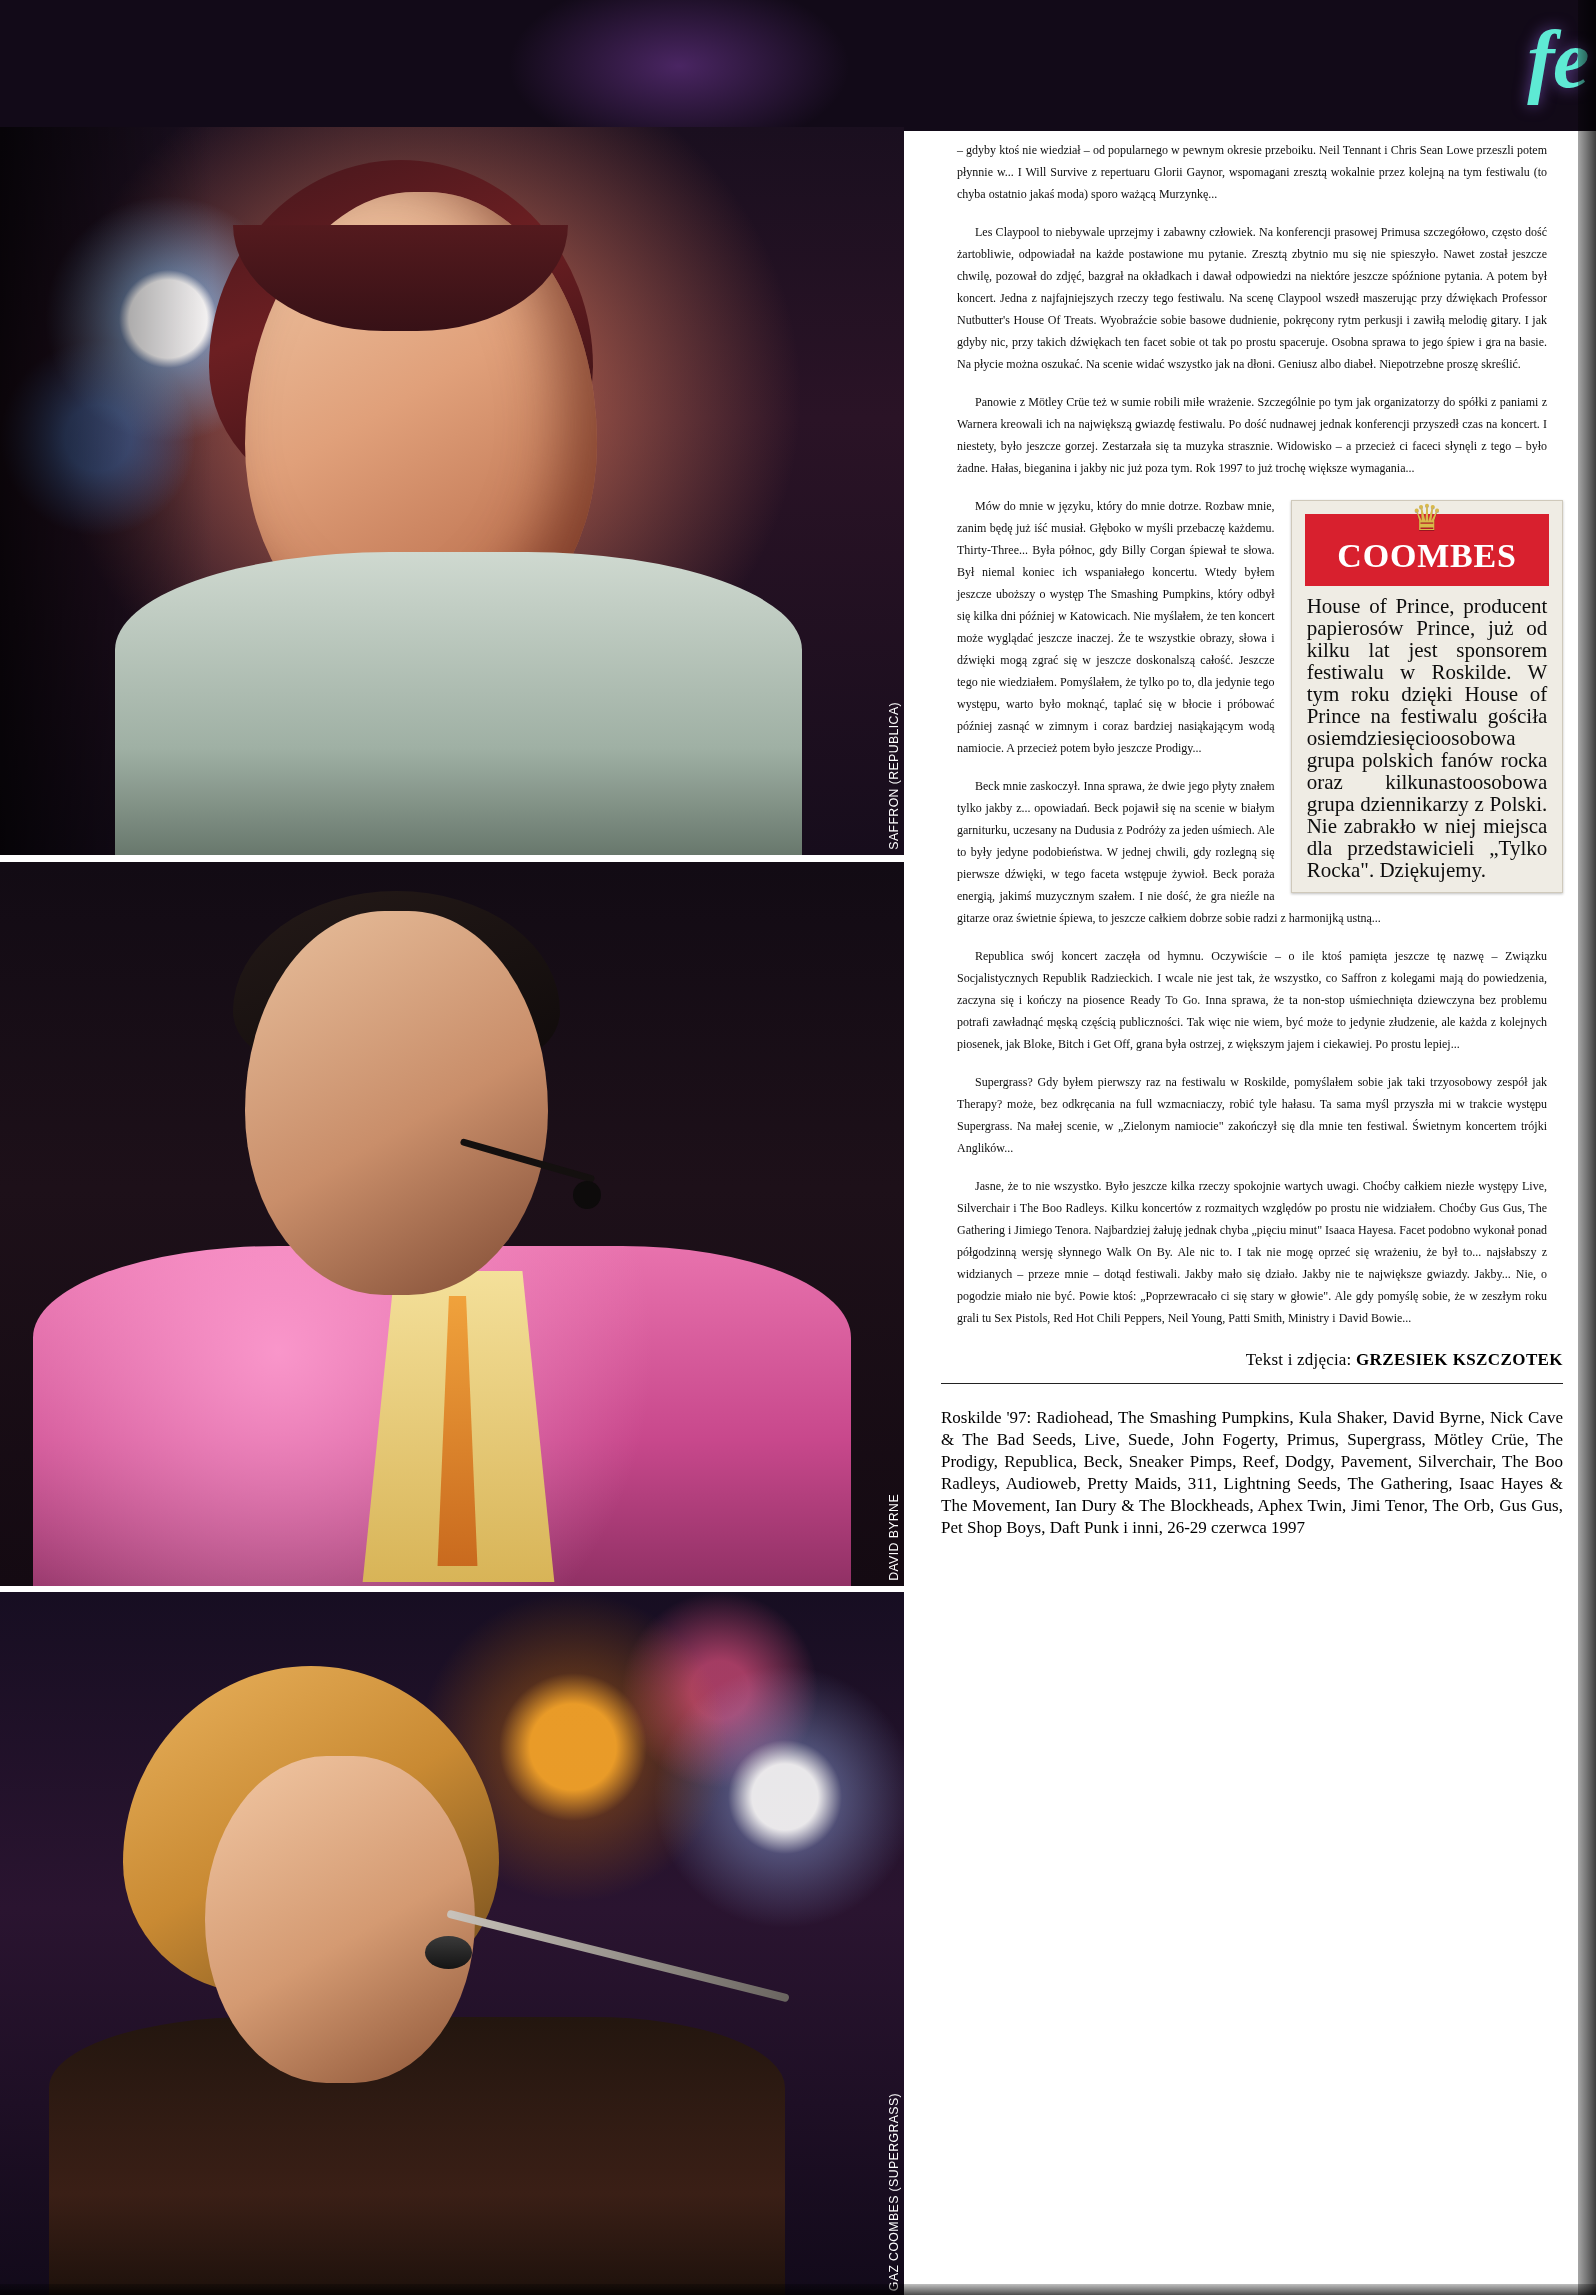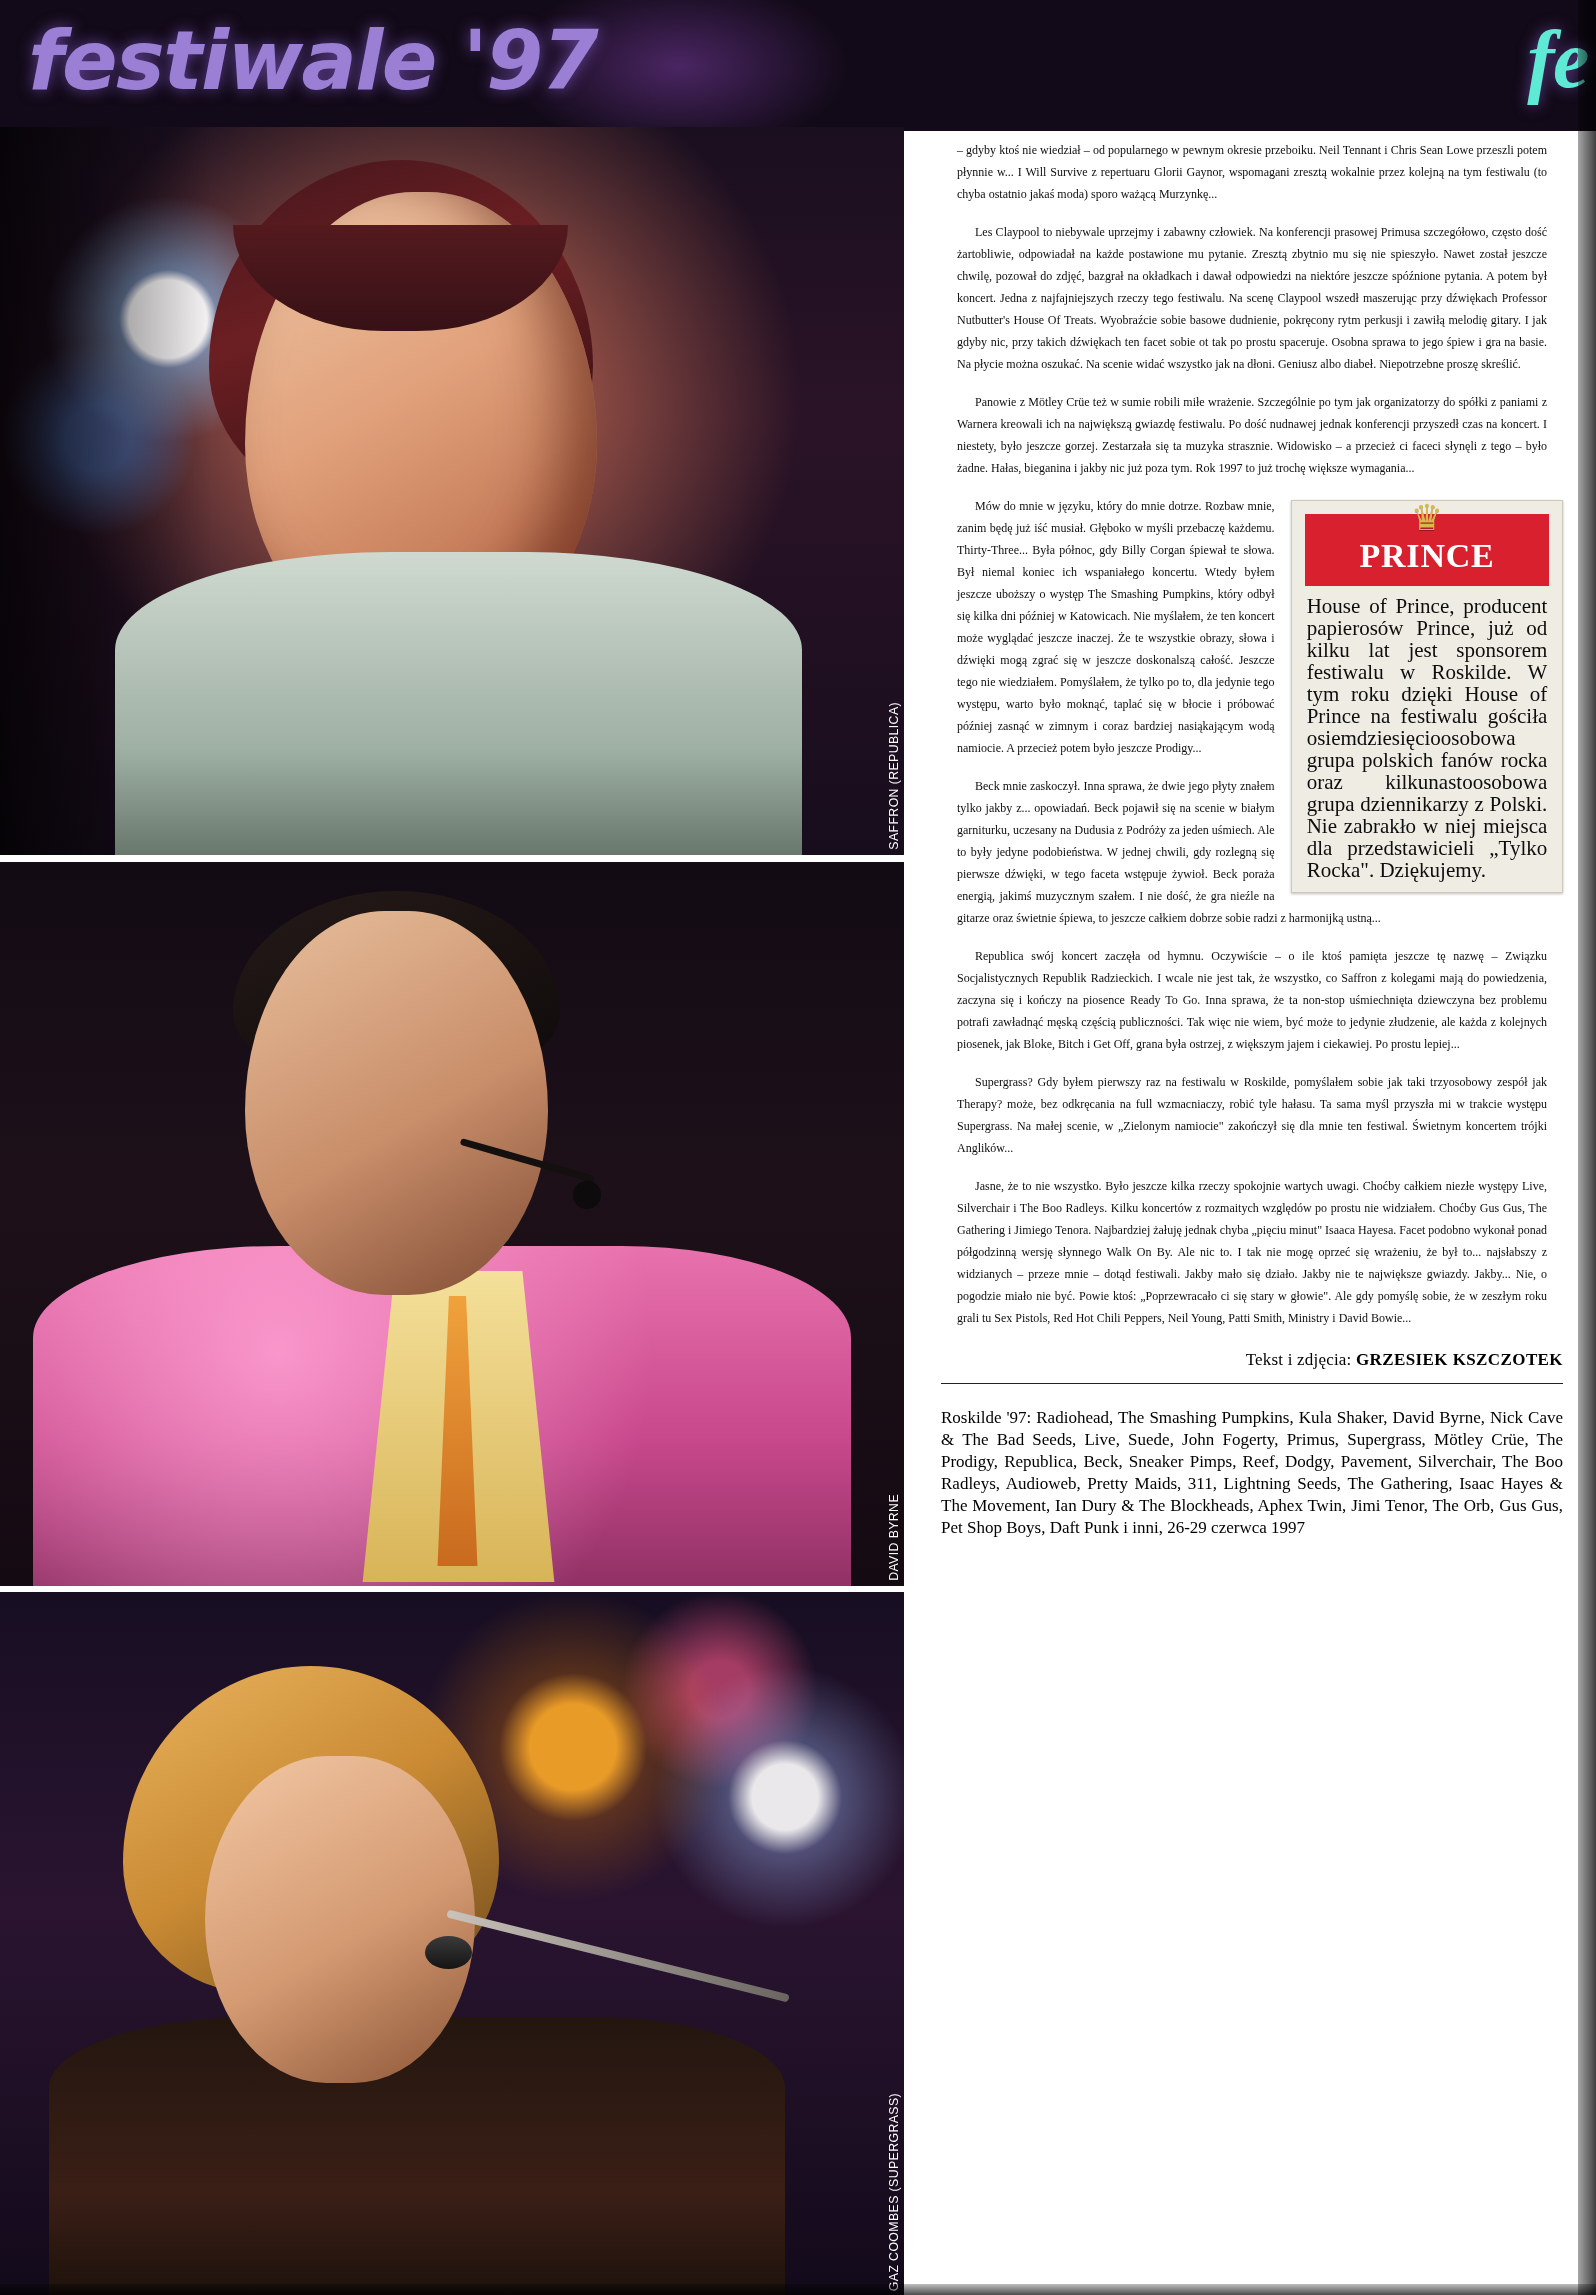--- a/index.html
+++ b/index.html
@@ -308,21 +308,20 @@
     background: linear-gradient(180deg, rgba(0,0,0,0.25), rgba(0,0,0,0.7));
   }
 </style>
 </head>
 <body>
 
 <div class="page">
 
   <div class="masthead">
     <div class="glow"></div>
-    <div class="masthead-title">festiwale '97</div>
     <div class="masthead-title-right">fe</div>
   </div>
 
   <div class="photo-col">
 
     <div class="photo" id="photo1">
       <div class="shadow-l"></div>
       <div class="hair"></div>
       <div class="face"></div>
       <div class="fringe"></div>
@@ -355,21 +354,21 @@
   <div class="text-col">
     <div class="body-text">
       <p class="noind">– gdyby ktoś nie wiedział – od popularnego w pewnym okresie przeboiku. Neil Tennant i Chris Sean Lowe przeszli potem płynnie w... I Will Survive z repertuaru Glorii Gaynor, wspomagani zresztą wokalnie przez kolejną na tym festiwalu (to chyba ostatnio jakaś moda) sporo ważącą Murzynkę...</p>
       <p>Les Claypool to niebywale uprzejmy i zabawny człowiek. Na konferencji prasowej Primusa szczegółowo, często dość żartobliwie, odpowiadał na każde postawione mu pytanie. Zresztą zbytnio mu się nie spieszyło. Nawet został jeszcze chwilę, pozował do zdjęć, bazgrał na okładkach i dawał odpowiedzi na niektóre jeszcze spóźnione pytania. A potem był koncert. Jedna z najfajniejszych rzeczy tego festiwalu. Na scenę Claypool wszedł maszerując przy dźwiękach Professor Nutbutter's House Of Treats. Wyobraźcie sobie basowe dudnienie, pokręcony rytm perkusji i zawiłą melodię gitary. I jak gdyby nic, przy takich dźwiękach ten facet sobie ot tak po prostu spaceruje. Osobna sprawa to jego śpiew i gra na basie. Na płycie można oszukać. Na scenie widać wszystko jak na dłoni. Geniusz albo diabeł. Niepotrzebne proszę skreślić.</p>
       <p>Panowie z Mötley Crüe też w sumie robili miłe wrażenie. Szczególnie po tym jak organizatorzy do spółki z paniami z Warnera kreowali ich na największą gwiazdę festiwalu. Po dość nudnawej jednak konferencji przyszedł czas na koncert. I niestety, było jeszcze gorzej. Zestarzała się ta muzyka strasznie. Widowisko – a przecież ci faceci słynęli z tego – było żadne. Hałas, bieganina i jakby nic już poza tym. Rok 1997 to już trochę większe wymagania...</p>
 
       <div class="wrap-area">
         <div class="ad-box">
           <div class="ad-logo">
             <span class="crown">♛</span>
-            <span class="ad-brand">PRINCE</span>
+            <span class="ad-brand">COOMBES</span>
           </div>
           <div class="ad-text">House of Prince, producent papierosów Prince, już od kilku lat jest sponsorem festiwalu w Roskilde. W tym roku dzięki House of Prince na festiwalu gościła osiemdziesięcioosobowa grupa polskich fanów rocka oraz kilkunastoosobowa grupa dziennikarzy z Polski. Nie zabrakło w niej miejsca dla przedstawicieli „Tylko Rocka". Dziękujemy.</div>
         </div>
         <p>Mów do mnie w języku, który do mnie dotrze. Rozbaw mnie, zanim będę już iść musiał. Głęboko w myśli przebaczę każdemu. Thirty-Three... Była północ, gdy Billy Corgan śpiewał te słowa. Był niemal koniec ich wspaniałego koncertu. Wtedy byłem jeszcze uboższy o występ The Smashing Pumpkins, który odbył się kilka dni później w Katowicach. Nie myślałem, że ten koncert może wyglądać jeszcze inaczej. Że te wszystkie obrazy, słowa i dźwięki mogą zgrać się w jeszcze doskonalszą całość. Jeszcze tego nie wiedziałem. Pomyślałem, że tylko po to, dla jedynie tego występu, warto było moknąć, taplać się w błocie i próbować później zasnąć w zimnym i coraz bardziej nasiąkającym wodą namiocie. A przecież potem było jeszcze Prodigy...</p>
         <p>Beck mnie zaskoczył. Inna sprawa, że dwie jego płyty znałem tylko jakby z... opowiadań. Beck pojawił się na scenie w białym garniturku, uczesany na Dudusia z Podróży za jeden uśmiech. Ale to były jedyne podobieństwa. W jednej chwili, gdy rozlegną się pierwsze dźwięki, w tego faceta wstępuje żywioł. Beck poraża energią, jakimś muzycznym szałem. I nie dość, że gra nieźle na gitarze oraz świetnie śpiewa, to jeszcze całkiem dobrze sobie radzi z harmonijką ustną...</p>
       </div>
 
       <p>Republica swój koncert zaczęła od hymnu. Oczywiście – o ile ktoś pamięta jeszcze tę nazwę – Związku Socjalistycznych Republik Radzieckich. I wcale nie jest tak, że wszystko, co Saffron z kolegami mają do powiedzenia, zaczyna się i kończy na piosence Ready To Go. Inna sprawa, że ta non-stop uśmiechnięta dziewczyna bez problemu potrafi zawładnąć męską częścią publiczności. Tak więc nie wiem, być może to jedynie złudzenie, ale każda z kolejnych piosenek, jak Bloke, Bitch i Get Off, grana była ostrzej, z większym jajem i ciekawiej. Po prostu lepiej...</p>
       <p>Supergrass? Gdy byłem pierwszy raz na festiwalu w Roskilde, pomyślałem sobie jak taki trzyosobowy zespół jak Therapy? może, bez odkręcania na full wzmacniaczy, robić tyle hałasu. Ta sama myśl przyszła mi w trakcie występu Supergrass. Na małej scenie, w „Zielonym namiocie" zakończył się dla mnie ten festiwal. Świetnym koncertem trójki Anglików...</p>
       <p>Jasne, że to nie wszystko. Było jeszcze kilka rzeczy spokojnie wartych uwagi. Choćby całkiem niezłe występy Live, Silverchair i The Boo Radleys. Kilku koncertów z rozmaitych względów po prostu nie widziałem. Choćby Gus Gus, The Gathering i Jimiego Tenora. Najbardziej żałuję jednak chyba „pięciu minut" Isaaca Hayesa. Facet podobno wykonał ponad półgodzinną wersję słynnego Walk On By. Ale nic to. I tak nie mogę oprzeć się wrażeniu, że był to... najsłabszy z widzianych – przeze mnie – dotąd festiwali. Jakby mało się działo. Jakby nie te największe gwiazdy. Jakby... Nie, o pogodzie miało nie być. Powie ktoś: „Poprzewracało ci się stary w głowie". Ale gdy pomyślę sobie, że w zeszłym roku grali tu Sex Pistols, Red Hot Chili Peppers, Neil Young, Patti Smith, Ministry i David Bowie...</p>

